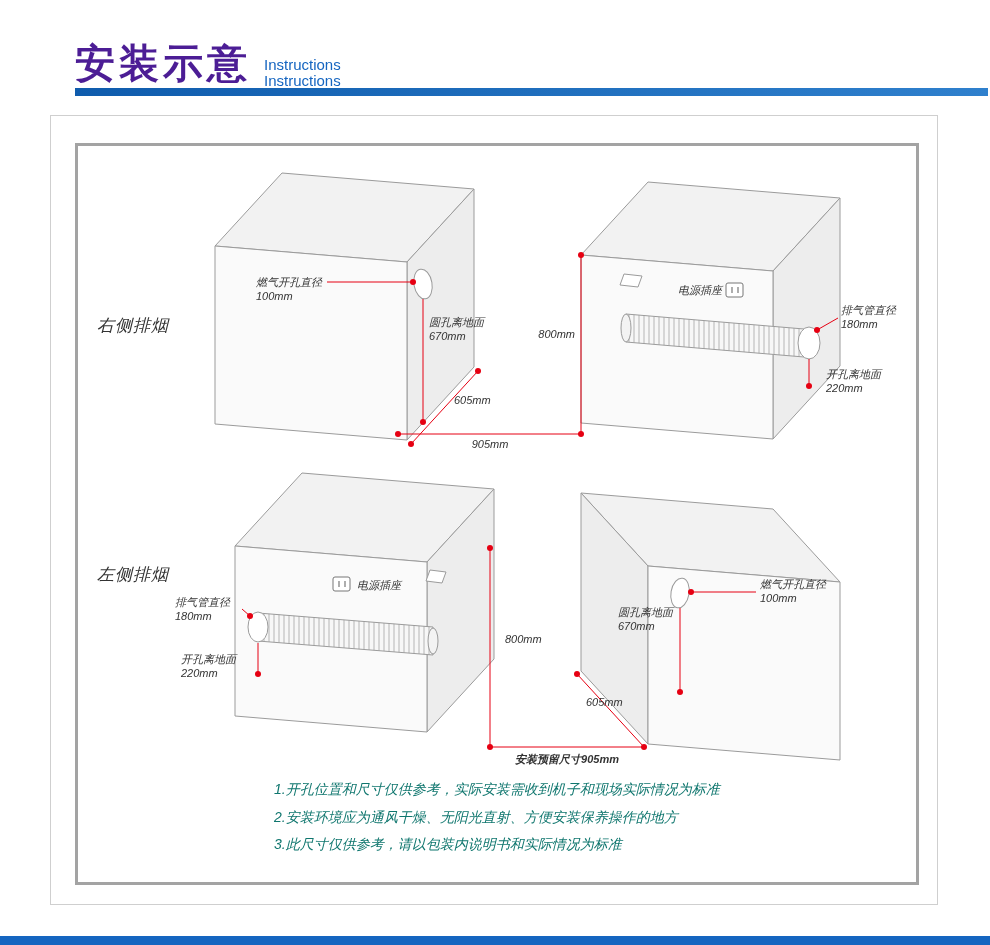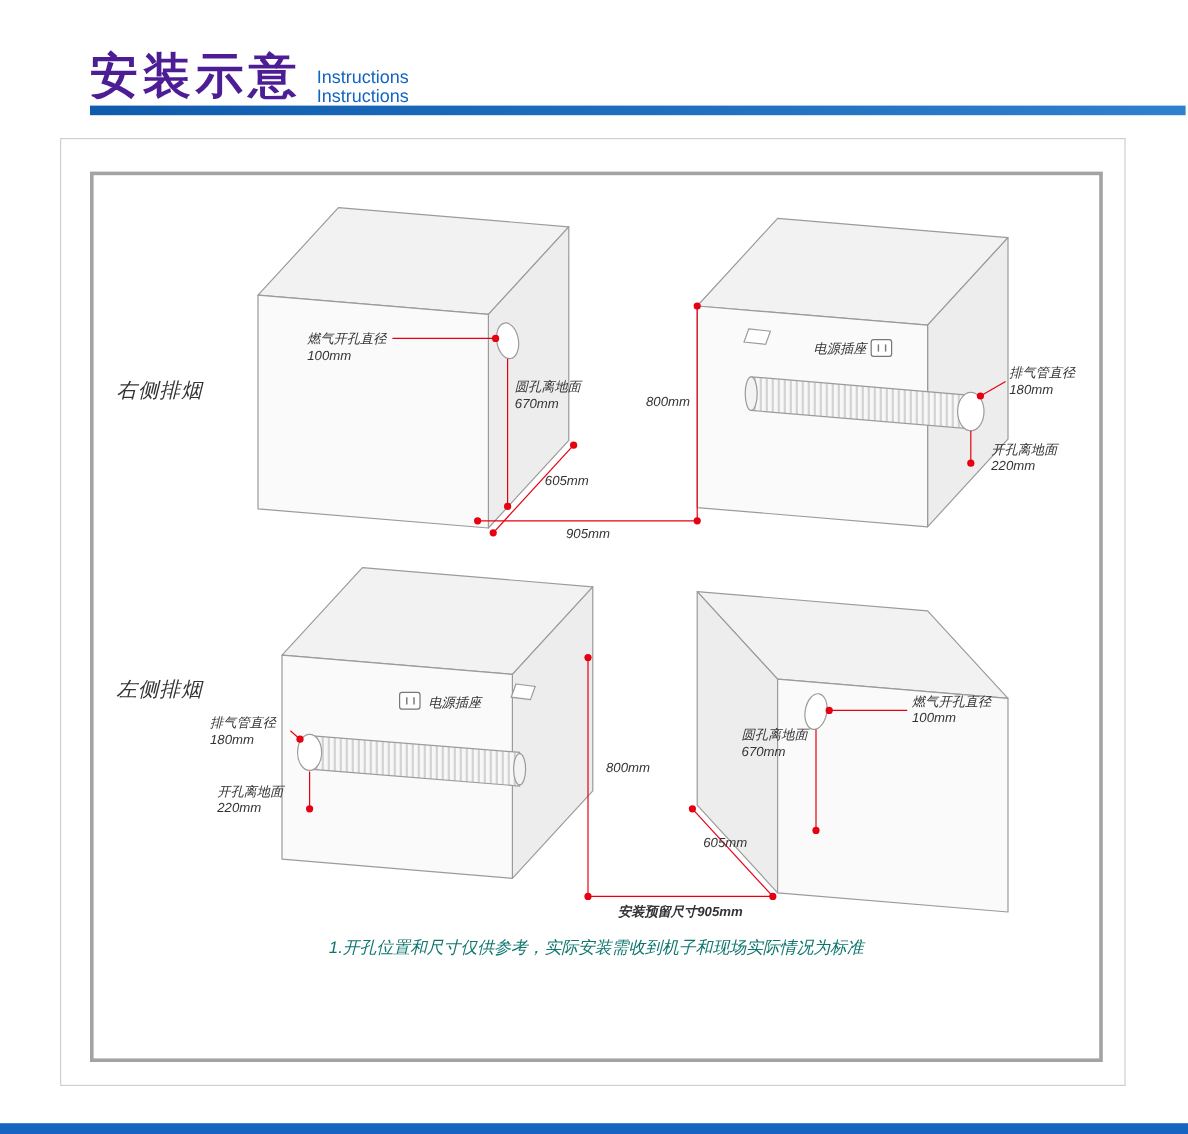--- a/index.html
+++ b/index.html
@@ -186,19 +186,21 @@
           <circle class="dot" cx="566" cy="601" r="3"></circle>
           <text x="489" y="617" text-anchor="middle" class="t-bold">安装预留尺寸905mm</text>
         </g>
       </svg>
 
       <div class="sec sec-r">右侧排烟</div>
       <div class="sec sec-l">左侧排烟</div>
 
       <div class="notes">
         <div>1.开孔位置和尺寸仅供参考，实际安装需收到机子和现场实际情况为标准</div>
+        <div>2.安装环境应为通风干燥、无阳光直射、方便安装保养操作的地方</div>
+        <div>3.此尺寸仅供参考，请以包装内说明书和实际情况为标准</div>
       </div>
 
     </div>
   </div>
 
   <div class="footer-bar"></div>
 </div>
 
 </body></html>

